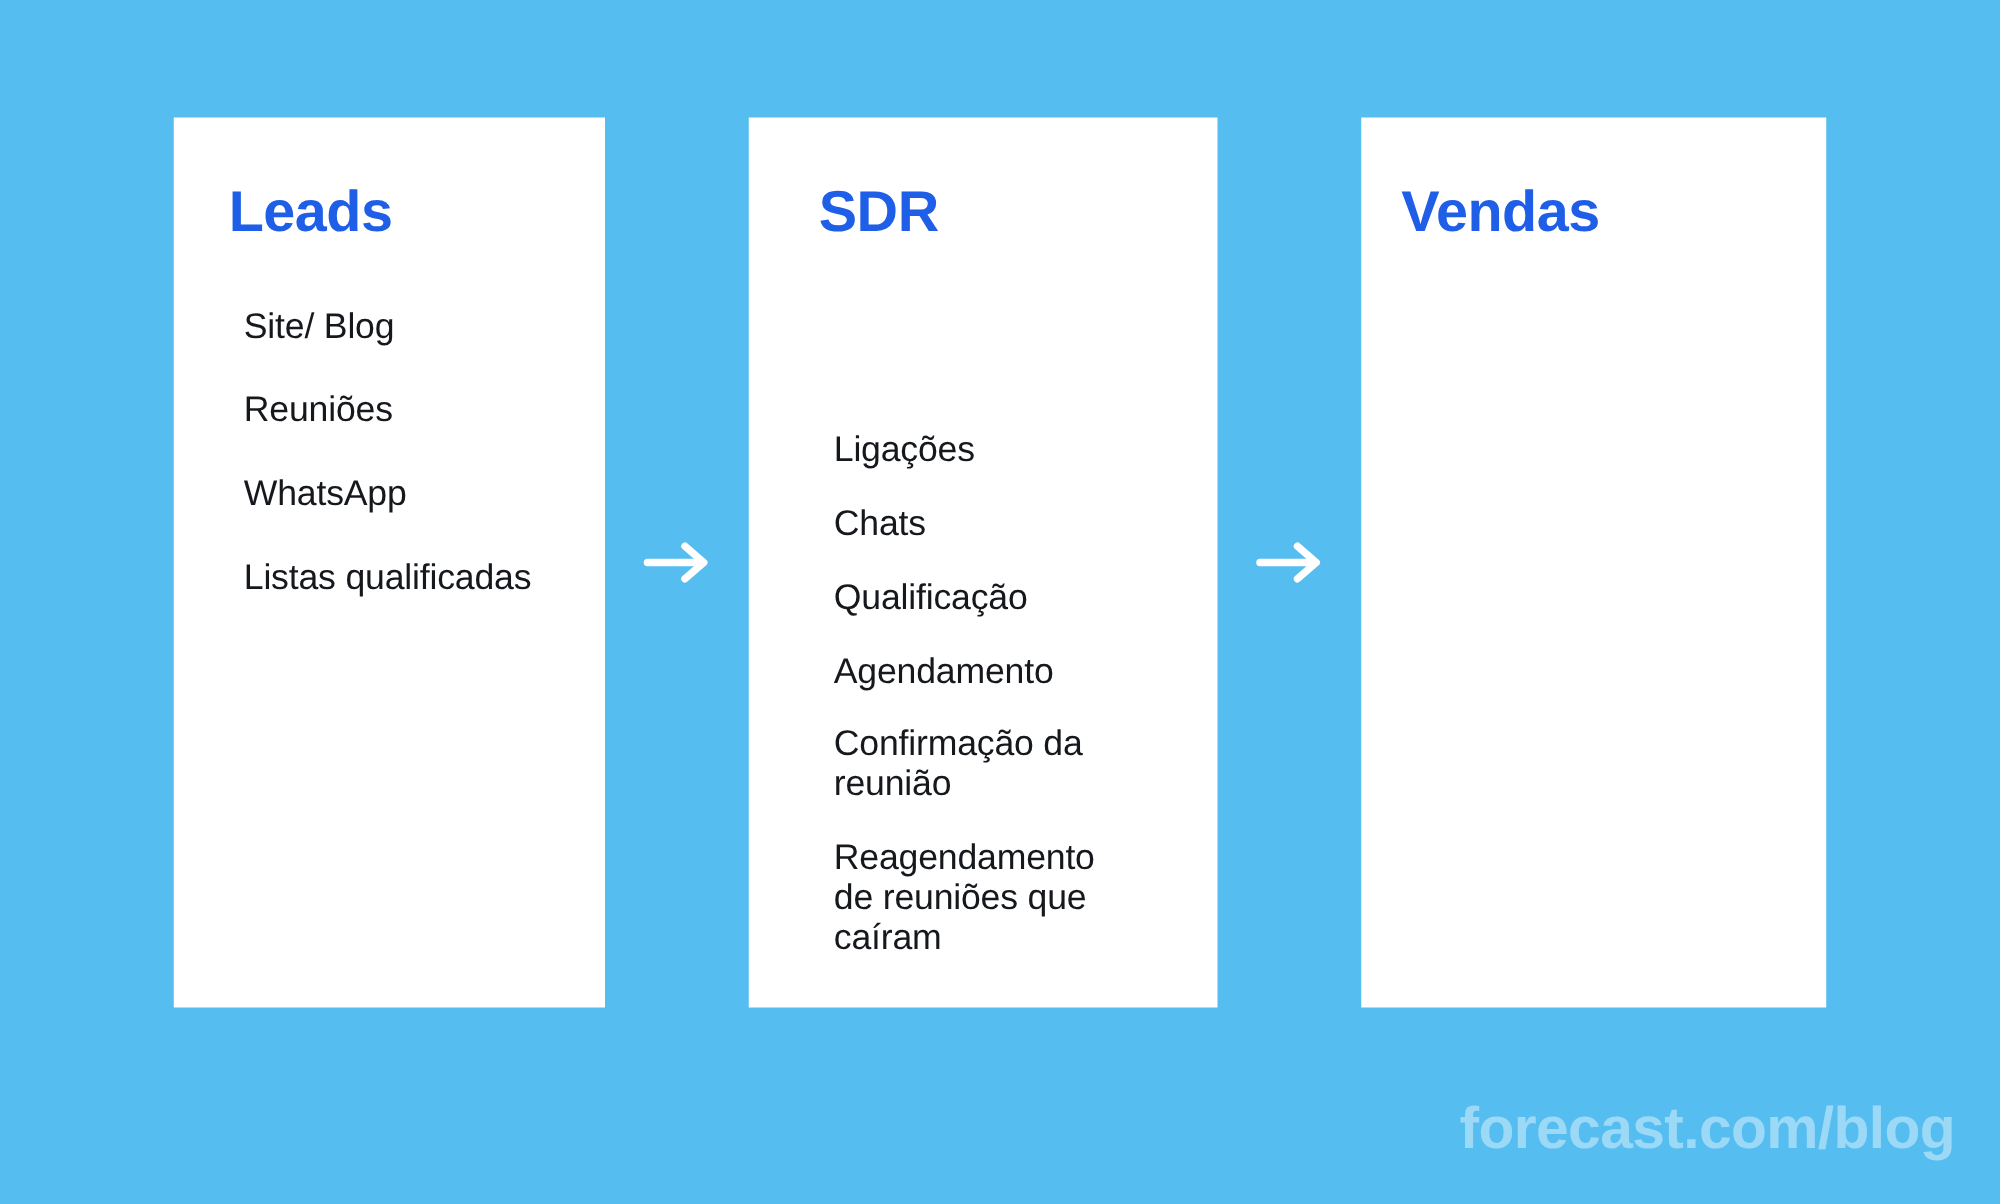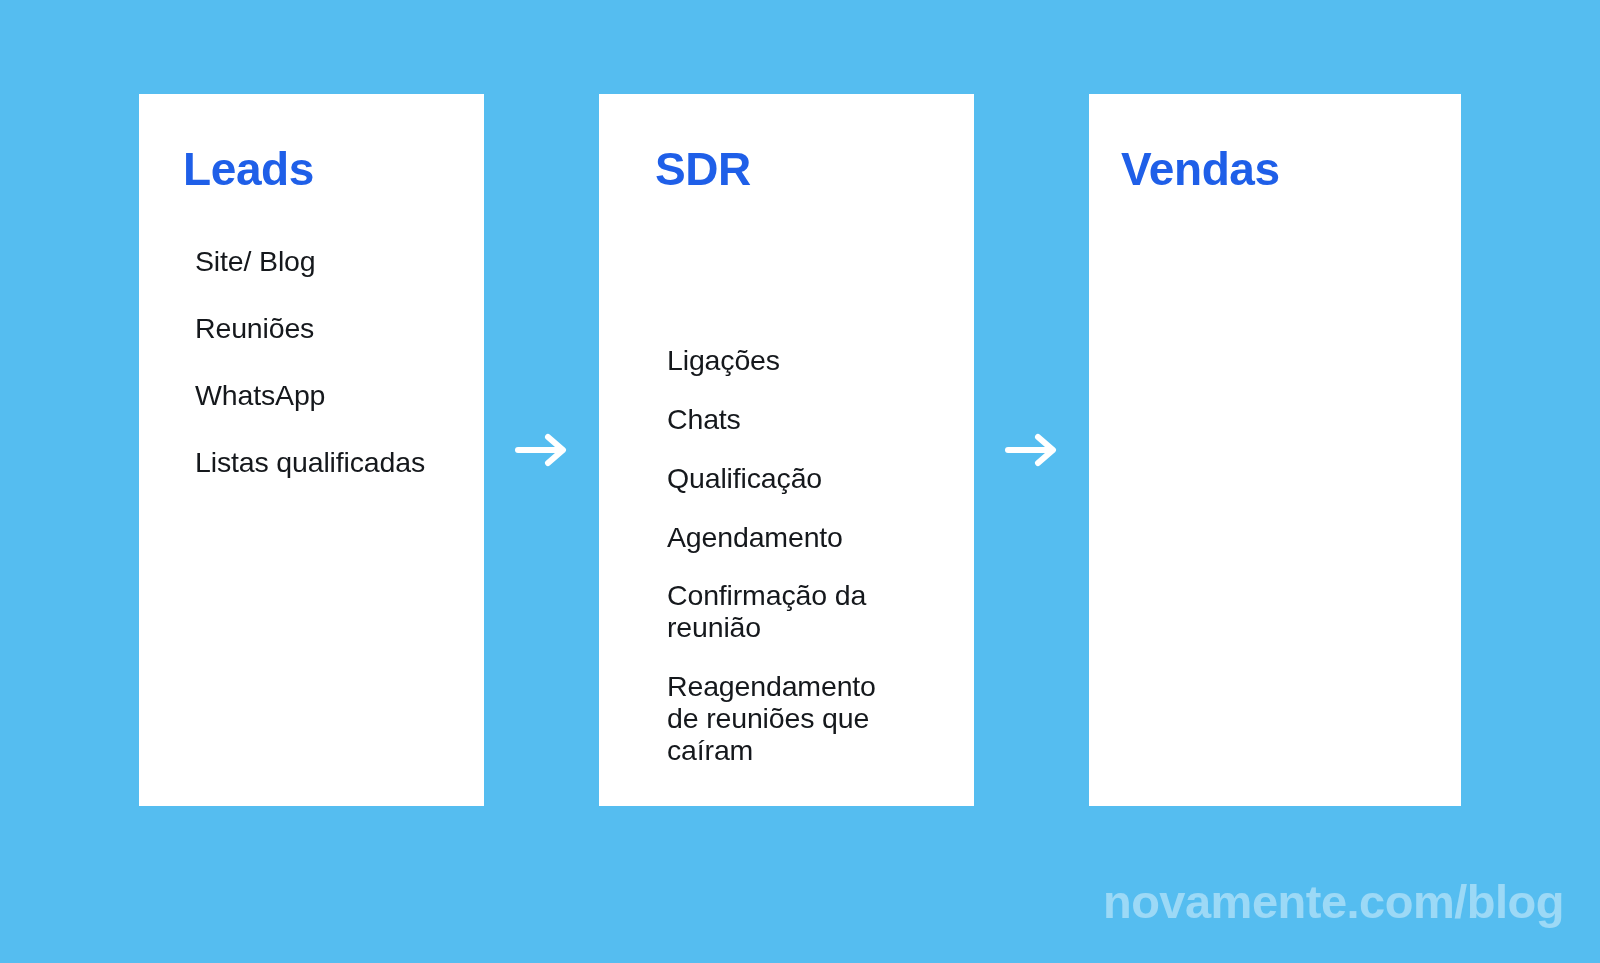--- a/index.html
+++ b/index.html
@@ -161,15 +161,15 @@
         </svg>
       </span>
     </div>
 
     <div class="card card-vendas">
       <div class="card-title">Vendas</div>
     </div>
 
   </div>
 
-  <div class="watermark">novamente.com/blog</div>
+  <div class="watermark">forecast.com/blog</div>
 
 </div>
 
 </body></html>

